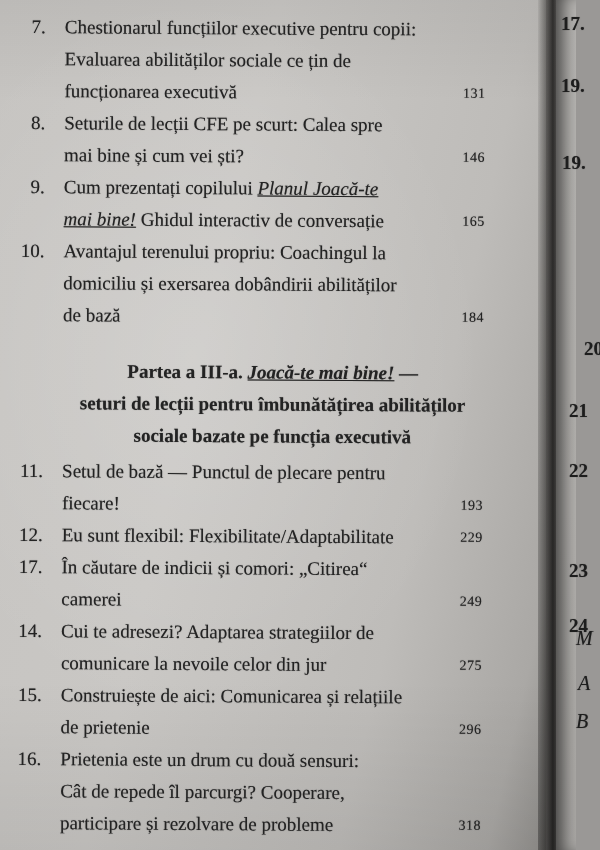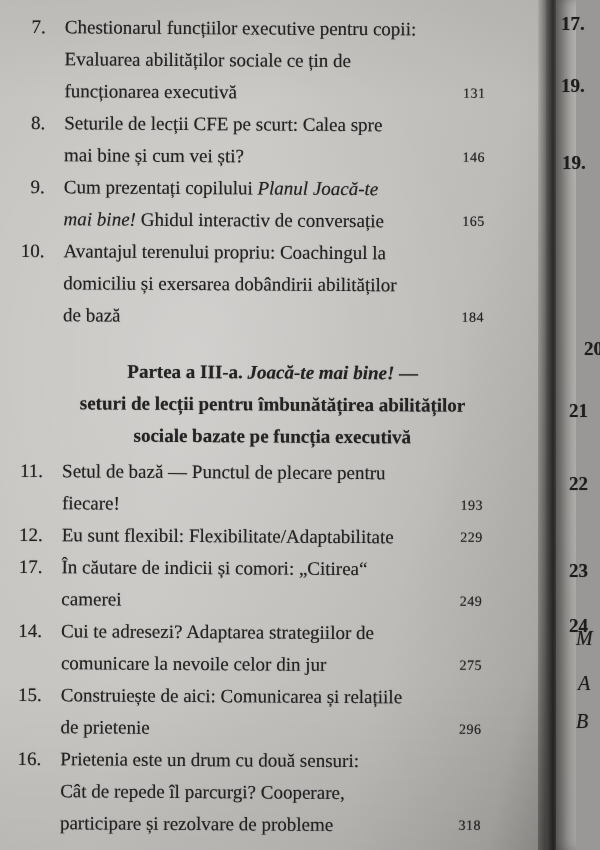--- a/index.html
+++ b/index.html
@@ -57,21 +57,21 @@
   }
   .entry .pg{
     position:absolute;right:0;top:0;
     font-size:14px;line-height:32px;letter-spacing:0.5px;
   }
   .heading{
     margin:24px 0 4px 32px;width:454px;text-align:center;
     font-weight:bold;
   }
   .heading .line{font-size:19px;line-height:32px;white-space:nowrap;}
-  em{font-style:italic;}
+  em{font-style:italic;text-decoration:underline;}
 </style>
 </head>
 <body>
 
 <div class="photo">
 
   <div class="page-main">
     <div class="content">
       <div id="part2-entries">
           <div class="entry">
@@ -158,21 +158,21 @@
   </div>
 
   <div class="gutter"></div>
 
   <div class="facing" id="facing-page">
       <div class="fitem" style="top: 13px; left: 5px;">17.</div>
       <div class="fitem" style="top: 75px; left: 5px;">19.</div>
       <div class="fitem" style="top: 152px; left: 6px;">19.</div>
       <div class="fitem" style="top: 338px; left: 28px;">20</div>
       <div class="fitem" style="top: 400px; left: 13px;">21</div>
-      <div class="fitem" style="top: 460px; left: 13px; margin-top: 13px;">22</div>
+      <div class="fitem" style="top: 460px; left: 13px;">22</div>
       <div class="fitem" style="top: 513px; left: 13px; margin-top: 47px;">23</div>
       <div class="fitem" style="top: 615px; left: 13px;">24</div>
       <div class="fitem it" style="top: 627px; left: 20px;">M</div>
       <div class="fitem it" style="top: 672px; left: 22px;">A</div>
       <div class="fitem it" style="top: 710px; left: 20px;">B</div>
     </div>
 
 </div>
 
 </body></html>

